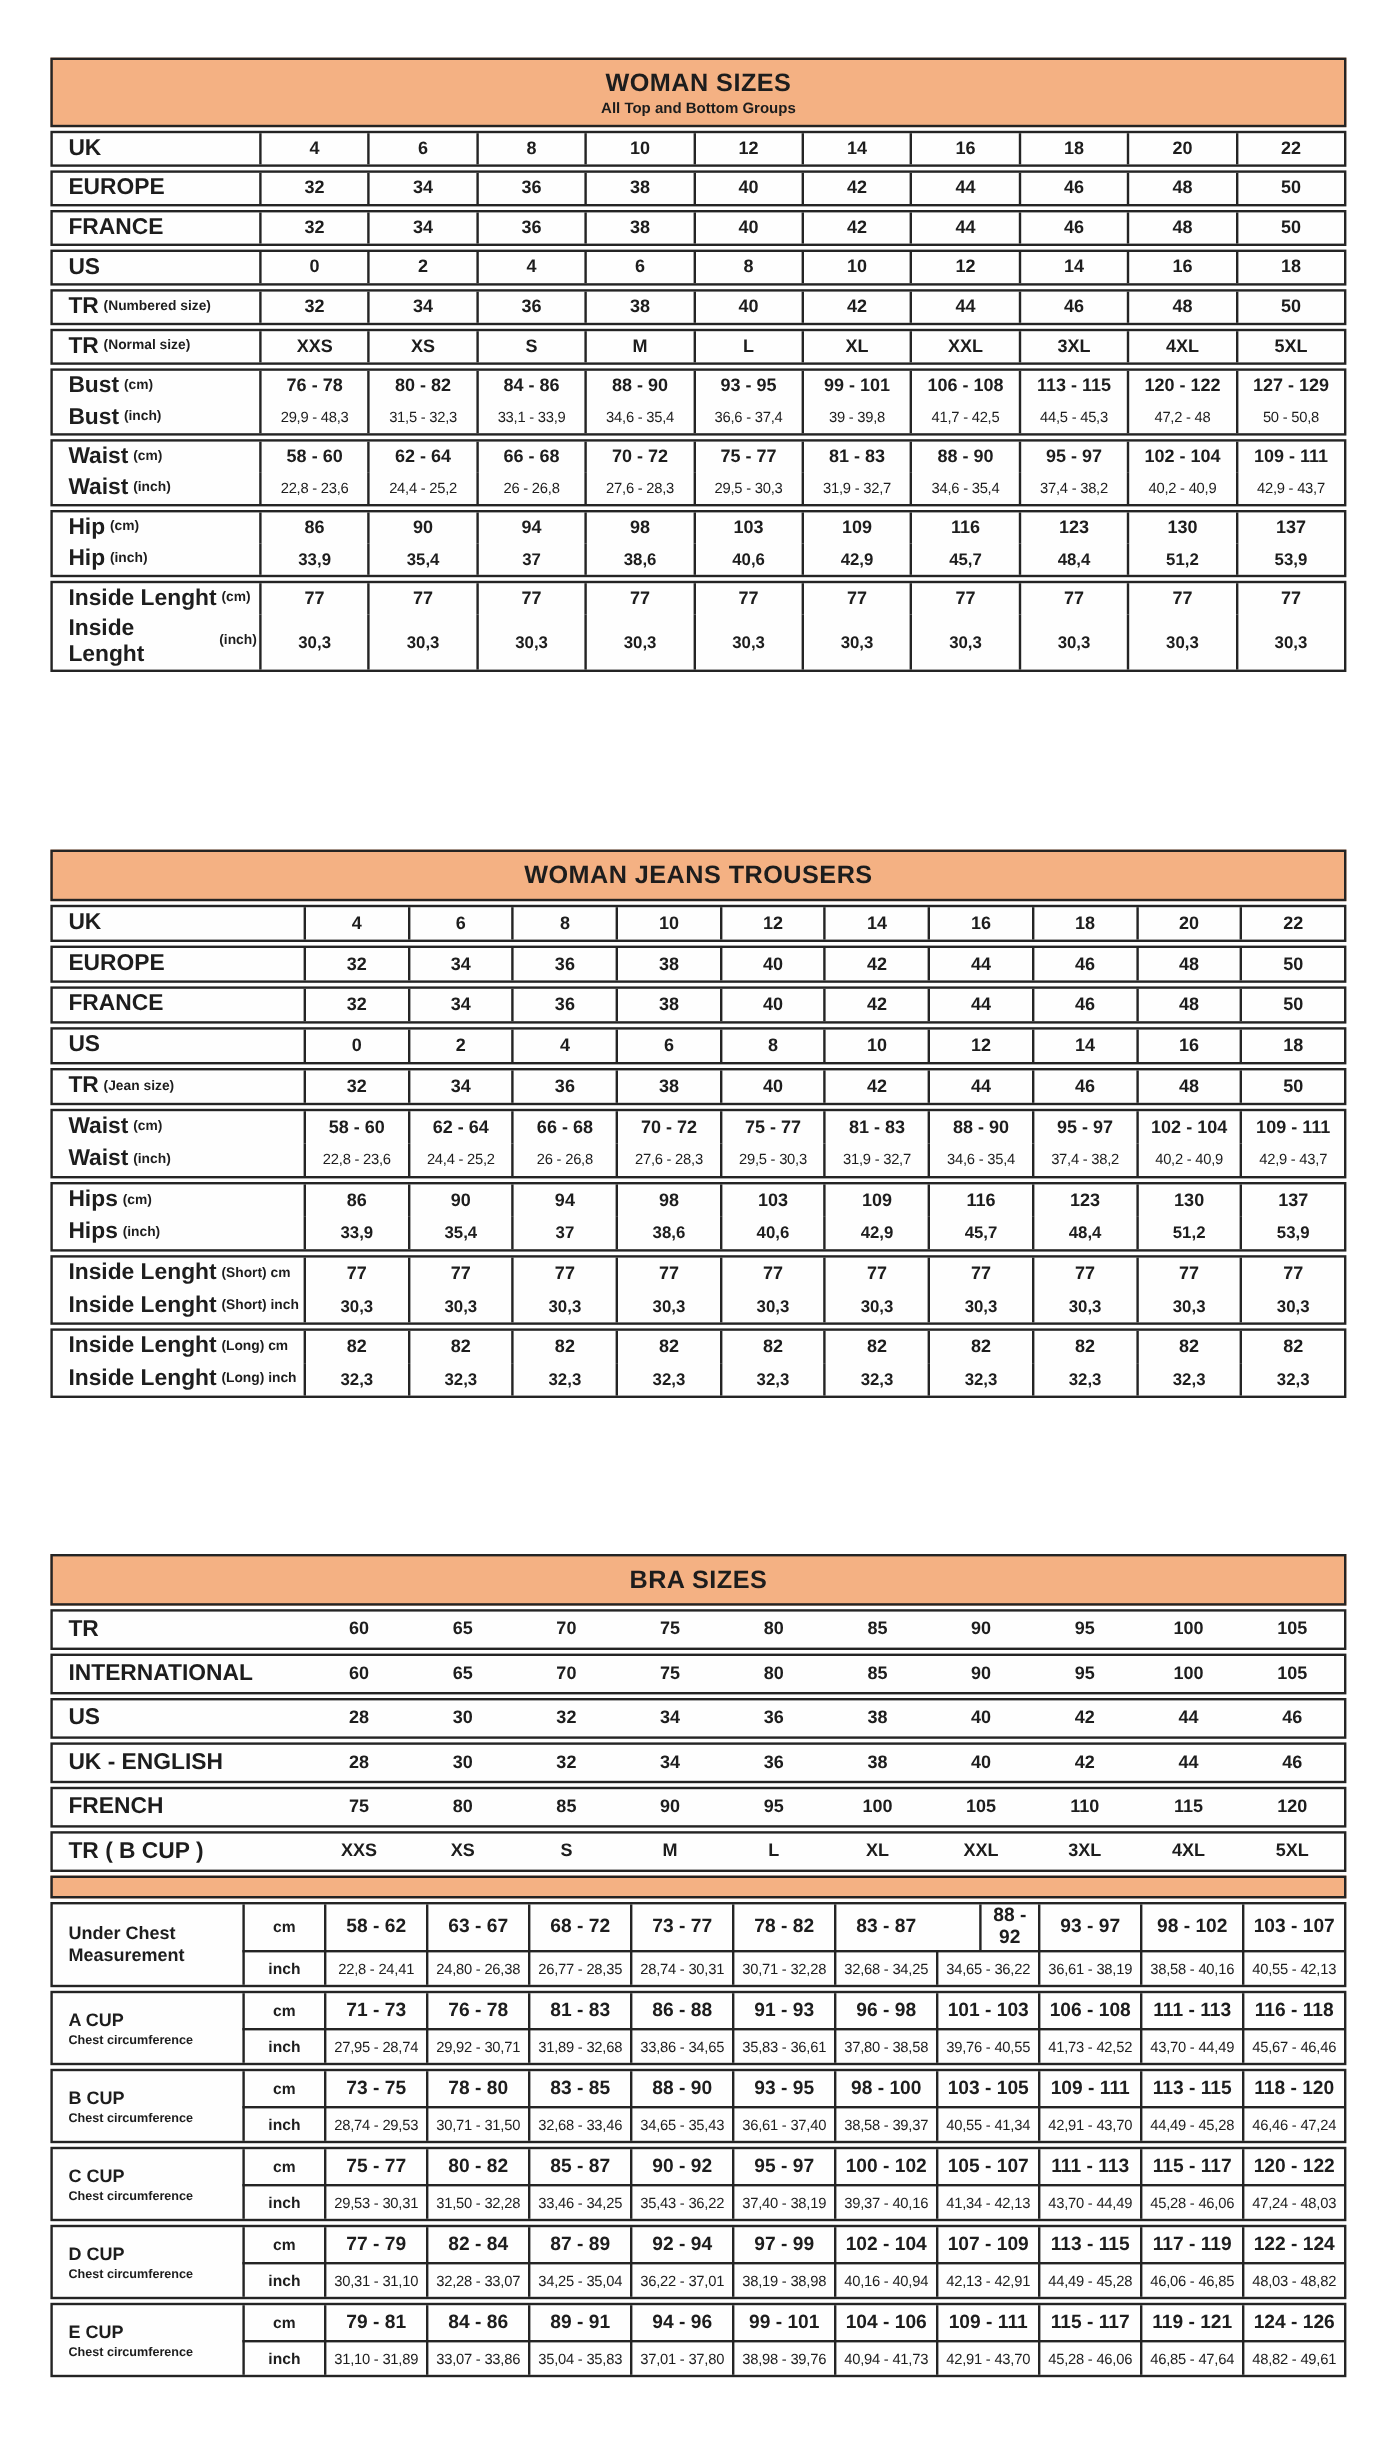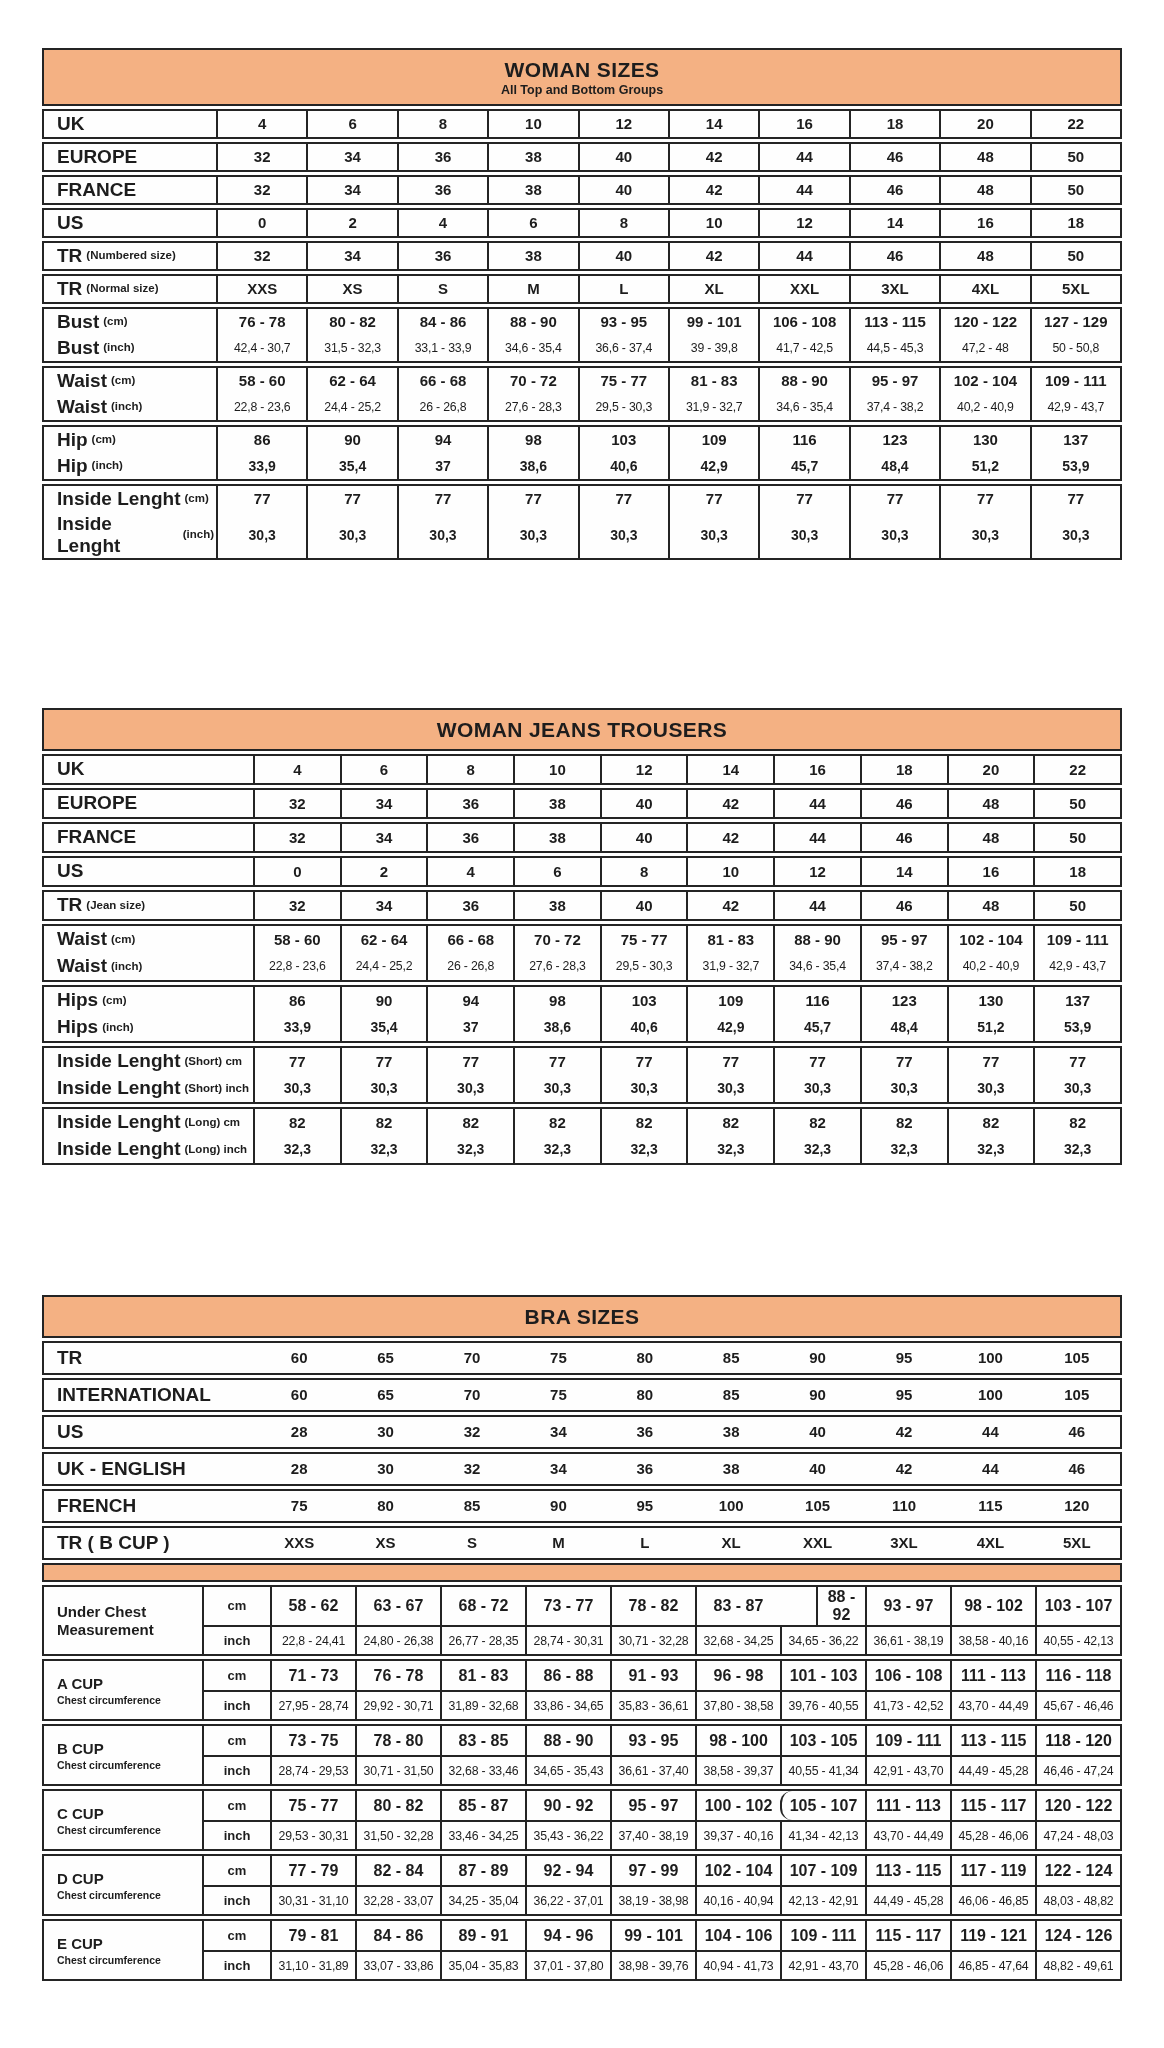--- a/index.html
+++ b/index.html
@@ -173,21 +173,21 @@
           <div class="cell vb ">93 - 95</div>
           <div class="cell vb ">99 - 101</div>
           <div class="cell vb ">106 - 108</div>
           <div class="cell vb ">113 - 115</div>
           <div class="cell vb ">120 - 122</div>
           <div class="cell vb ">127 - 129</div>
           <div class="cell lbl">
             <span class="lmain">Bust</span>
             <span class="small">(inch)</span>
           </div>
-          <div class="cell vb inchy">42,4 - 30,7</div>
+          <div class="cell vb inchy">29,9 - 48,3</div>
           <div class="cell vb inchy">31,5 - 32,3</div>
           <div class="cell vb inchy">33,1 - 33,9</div>
           <div class="cell vb inchy">34,6 - 35,4</div>
           <div class="cell vb inchy">36,6 - 37,4</div>
           <div class="cell vb inchy">39 - 39,8</div>
           <div class="cell vb inchy">41,7 - 42,5</div>
           <div class="cell vb inchy">44,5 - 45,3</div>
           <div class="cell vb inchy">47,2 - 48</div>
           <div class="cell vb inchy">50 - 50,8</div>
         </div>
@@ -672,21 +672,21 @@
             <div class="glabel">C CUP</div>
             <div class="gsub">Chest circumference</div>
           </div>
           <div class="cell unit vb" style="grid-area: 1 / 2;">cm</div>
           <div class="cell vb boldy" style="grid-area: 1 / 3;">75 - 77</div>
           <div class="cell vb boldy" style="grid-area: 1 / 4;">80 - 82</div>
           <div class="cell vb boldy" style="grid-area: 1 / 5;">85 - 87</div>
           <div class="cell vb boldy" style="grid-area: 1 / 6;">90 - 92</div>
           <div class="cell vb boldy" style="grid-area: 1 / 7;">95 - 97</div>
           <div class="cell vb boldy" style="grid-area: 1 / 8;">100 - 102</div>
-          <div class="cell vb boldy" style="grid-area: 1 / 9; border-radius: 12px;">105 - 107</div>
+          <div class="cell vb boldy" style="grid-area: 1 / 9;">105 - 107</div>
           <div class="cell vb boldy" style="grid-area: 1 / 10;">111 - 113</div>
           <div class="cell vb boldy" style="grid-area: 1 / 11;">115 - 117</div>
           <div class="cell vb boldy" style="grid-area: 1 / 12;">120 - 122</div>
           <div class="cell unit vb ht" style="grid-area: 2 / 2;">inch</div>
           <div class="cell vb ht inchy" style="grid-area: 2 / 3;">29,53 - 30,31</div>
           <div class="cell vb ht inchy" style="grid-area: 2 / 4;">31,50 - 32,28</div>
           <div class="cell vb ht inchy" style="grid-area: 2 / 5;">33,46 - 34,25</div>
           <div class="cell vb ht inchy" style="grid-area: 2 / 6;">35,43 - 36,22</div>
           <div class="cell vb ht inchy" style="grid-area: 2 / 7;">37,40 - 38,19</div>
           <div class="cell vb ht inchy" style="grid-area: 2 / 8;">39,37 - 40,16</div>

